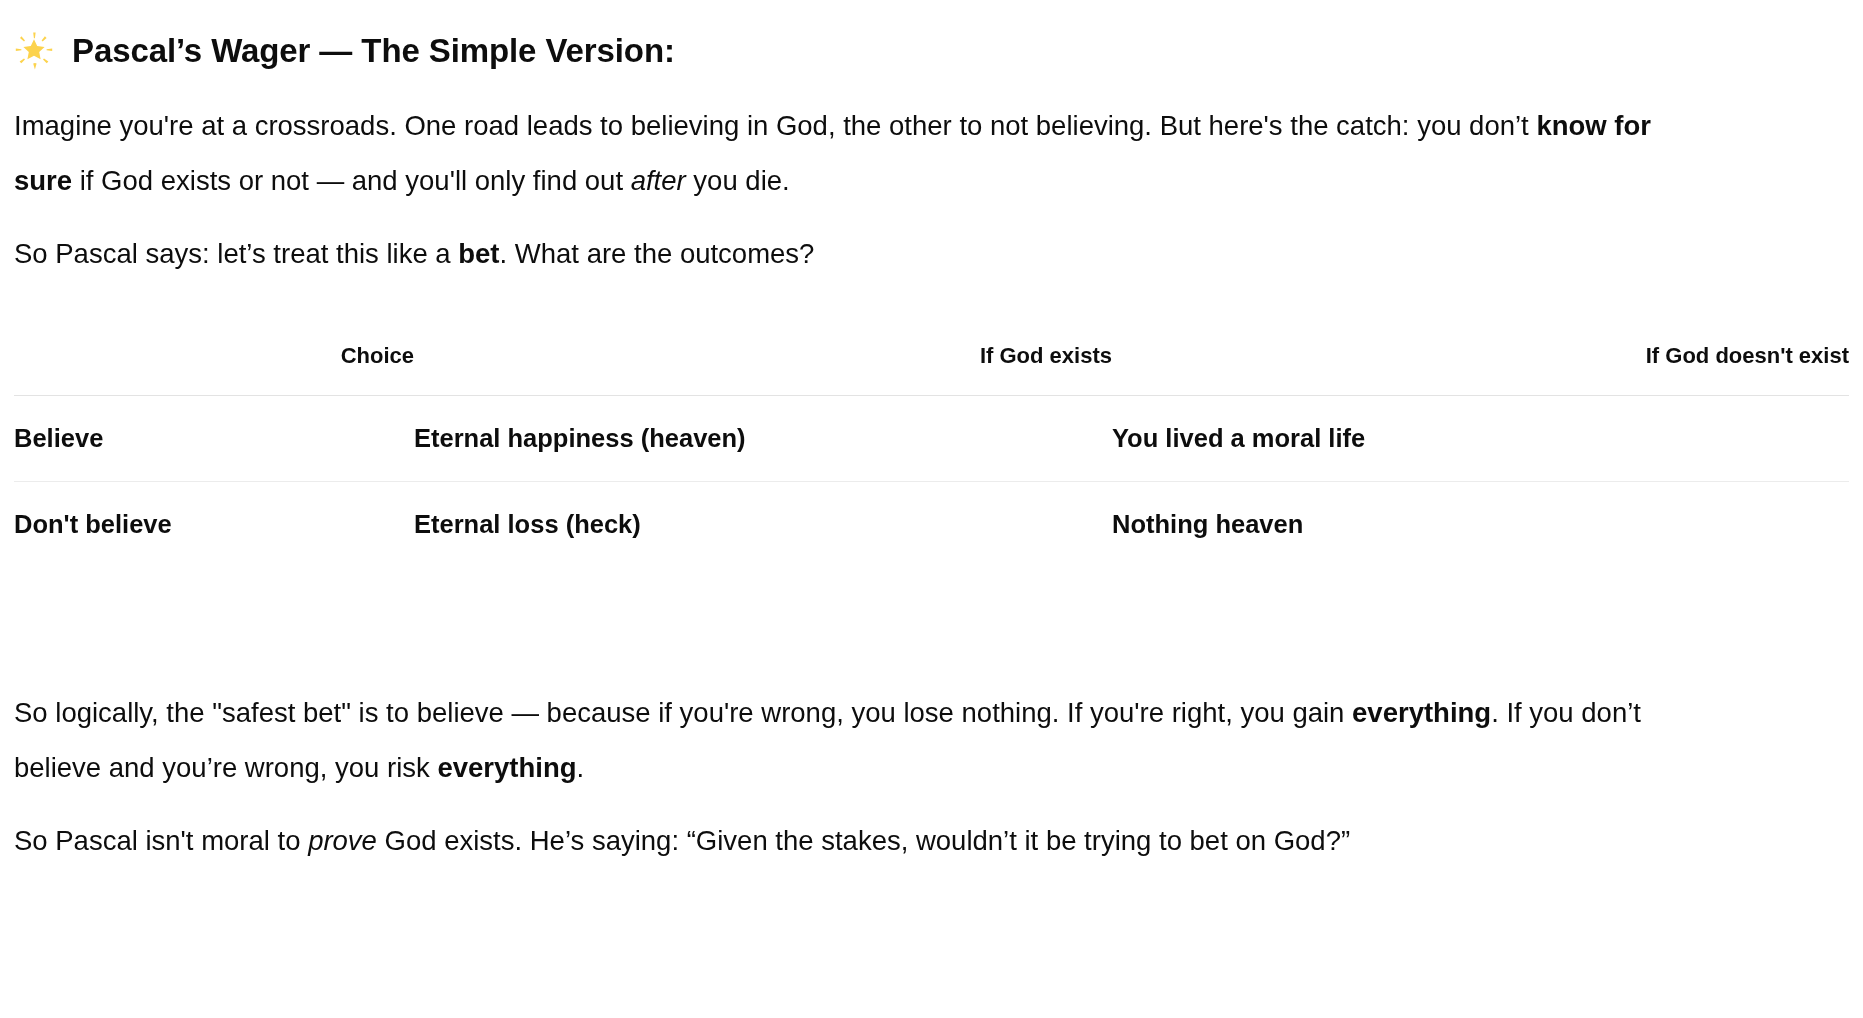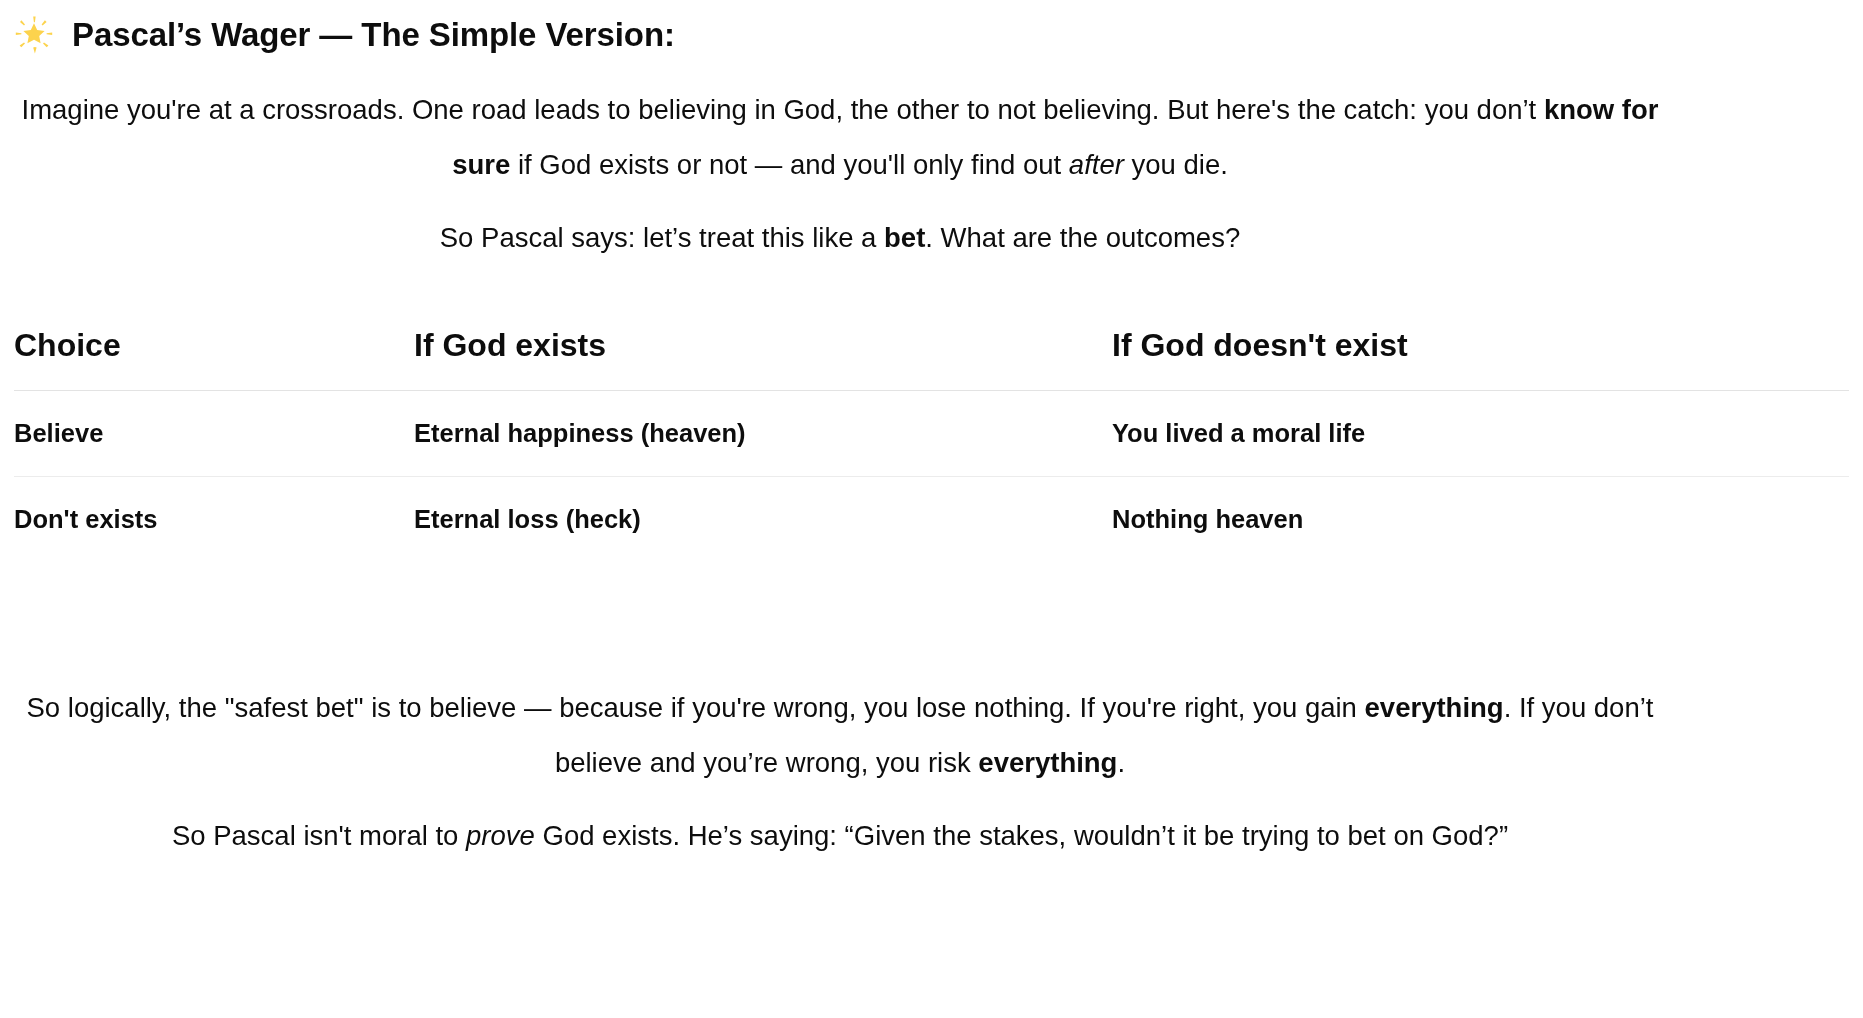--- a/index.html
+++ b/index.html
@@ -10,21 +10,21 @@
   }
   body {
     width: 1863px;
     height: 1018px;
     font-family: "Liberation Sans", "DejaVu Sans", sans-serif;
     color: #0d0d0d;
     overflow: hidden;
   }
   .page {
     width: 1680px;
-    padding: 0 14px;
+    padding: 16px 14px;
     position: relative;
   }
 
   
   .heading {
     display: flex;
     align-items: center;
     gap: 18px;
     margin: 0;
     padding-top: 8px;
@@ -43,42 +43,41 @@
   .heading-text { white-space: nowrap; }
 
   
   .para {
     font-size: 27.5px;
     line-height: 55px;
     margin: 0;
     padding: 0;
     color: #0d0d0d;
     max-width: 1835px;
-    text-align: center;
   }
   .para.p1 { margin-top: 20px; }
   .para.p2 { margin-top: 18px; }
   .para.p4 { margin-top: 22px; }
   .para.p5 { margin-top: 18px; }
   b, .b { font-weight: 700; }
   i, .i { font-style: italic; }
 
   
   .wager-table {
     width: 1835px;
     border-collapse: collapse;
     margin-top: 62px;
     table-layout: fixed;
   }
   .wager-table col.c1 { width: 400px; }
   .wager-table col.c2 { width: 698px; }
   .wager-table col.c3 { width: 737px; }
   .wager-table th {
-    text-align: left;
-    font-size: 32px;
+    text-align: right;
+    font-size: 22px;
     font-weight: 700;
     color: #0d0d0d;
     padding: 0 0 26px 0;
     vertical-align: bottom;
     border-bottom: 1.5px solid #e3e3e3;
   }
   .wager-table td {
     text-align: left;
     font-size: 25.5px;
     font-weight: 700;
@@ -131,21 +130,21 @@
         <th>If God doesn't exist</th>
       </tr>
     </thead>
     <tbody>
       <tr>
         <td class="choice-cell">Believe</td>
         <td>Eternal happiness (heaven)</td>
         <td>You lived a moral life</td>
       </tr>
       <tr>
-        <td class="choice-cell">Don't exists</td>
+        <td class="choice-cell">Don't believe</td>
         <td>Eternal loss (heck)</td>
         <td>Nothing heaven</td>
       </tr>
     </tbody>
   </table>
 
   <div class="tail-gap"></div>
 
   <p class="para p4"><span>So logically, the "safest bet" is to believe — because if you're wrong, you lose nothing. If you're right, you gain </span><b>everything</b><span>. If you don’t believe and you’re wrong, you risk </span><b>everything</b><span>.</span></p>
 

